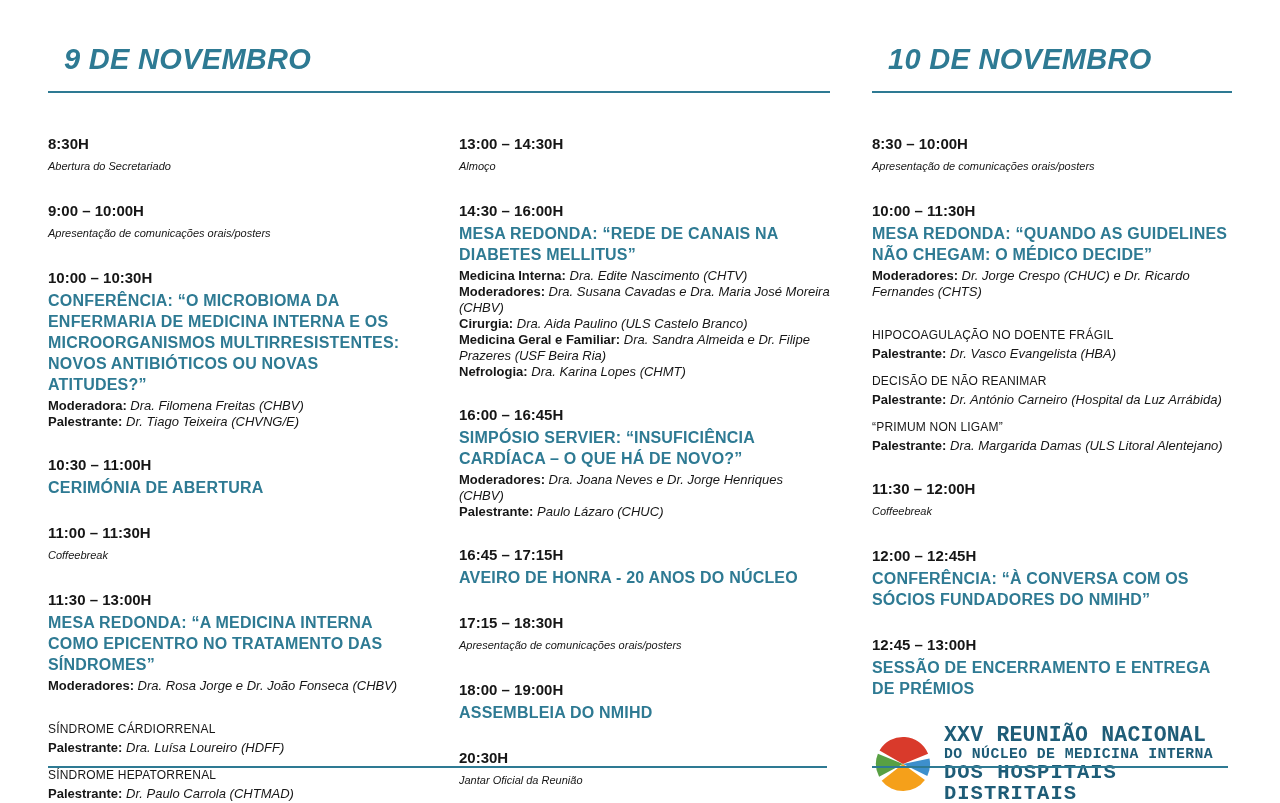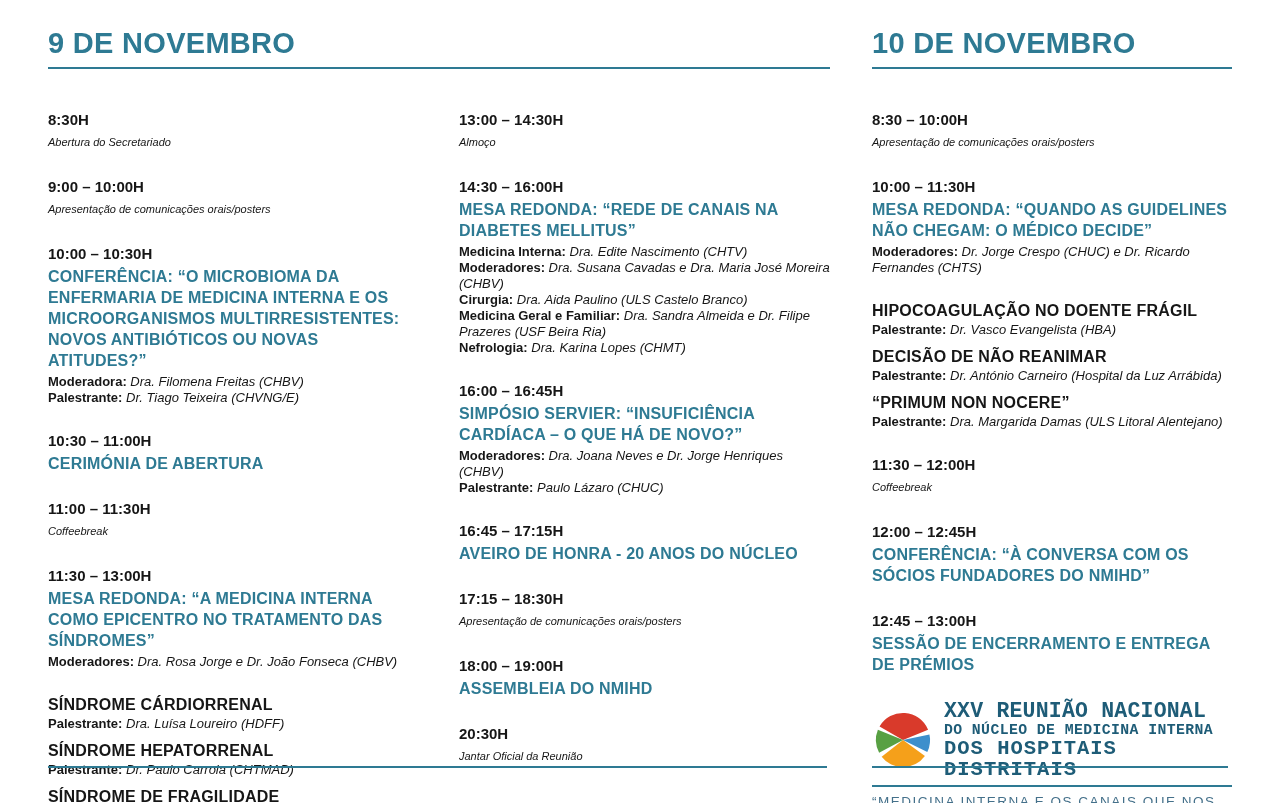--- a/index.html
+++ b/index.html
@@ -6,35 +6,35 @@
     --teal:#2E7A93; --logo-text:#1E5C77; --tagline:#44708A; --body:#161616;
   }
   html,body{margin:0;padding:0;background:#ffffff;}
   body{font-family:"Liberation Sans", sans-serif; color:var(--body);}
   .page{position:relative;width:1280px;height:803px;background:#ffffff;overflow:hidden;}
 
   .panel{position:absolute;top:28px;}
   .panel-left{left:48px;width:782px;}
   .panel-right{left:872px;width:360px;}
 
-  .day-header{margin:0;font-size:29px;line-height:31px;font-weight:800;
-    color:var(--teal);letter-spacing:.3px;}
+  .day-header{margin:16px;font-size:29px;line-height:31px;font-weight:800;
+    color:var(--teal);letter-spacing:.3px;font-style:italic;}
   .header-rule{margin-top:8px;height:2px;background:var(--teal);}
 
   .cols{display:flex;gap:40px;margin-top:41px;}
   .col{width:371px;}
   .panel-right .col{width:360px;margin-top:41px;}
 
   .block{margin-bottom:25px;}
   .block.tight{margin-bottom:9px;}
   .time{font-weight:700;font-size:15px;line-height:20px;margin-bottom:2px;color:var(--body);}
   .desc{font-style:italic;font-size:11px;line-height:20px;color:var(--body);}
   .title{color:var(--teal);font-weight:700;font-size:16px;line-height:21px;
     letter-spacing:.2px;margin:1px 0 3px 0;}
-  .subtitle{font-weight:700;font-size:16px;line-height:20px;letter-spacing:.2px;
+  .subtitle{font-weight:400;font-size:12px;line-height:20px;letter-spacing:.2px;
     color:var(--body);margin-bottom:1px;}
   .person{font-size:13px;line-height:16px;color:var(--body);}
   .person b{font-weight:700;font-style:normal;}
   .person i{font-style:italic;}
 
   .logo-block{margin-top:12px;}
   .logo-row{display:flex;align-items:center;font-family:Liberation Mono, monospace;}
   .logo-icon{width:62px;height:64px;flex:0 0 62px;}
   .logo-text{margin-left:10px;}
   .logo-line1{font-size:21.5px;line-height:22px;font-weight:800;color:var(--logo-text);letter-spacing:.2px;}
@@ -152,21 +152,21 @@
         </div>
         <div class="block tight">
           <div class="subtitle">HIPOCOAGULAÇÃO NO DOENTE FRÁGIL</div>
           <div class="person"><b>Palestrante:</b><i> Dr. Vasco Evangelista (HBA)</i></div>
         </div>
         <div class="block tight">
           <div class="subtitle">DECISÃO DE NÃO REANIMAR</div>
           <div class="person"><b>Palestrante:</b><i> Dr. António Carneiro (Hospital da Luz Arrábida)</i></div>
         </div>
         <div class="block">
-          <div class="subtitle">“PRIMUM NON NOCERE”</div>
+          <div class="subtitle">“PRIMUM NON LIGAM”</div>
           <div class="person"><b>Palestrante:</b><i> Dra. Margarida Damas (ULS Litoral Alentejano)</i></div>
         </div>
         <div class="block">
           <div class="time">11:30 – 12:00H</div>
           <div class="desc">Coffeebreak</div>
         </div>
         <div class="block">
           <div class="time">12:00 – 12:45H</div>
           <div class="title">CONFERÊNCIA: “À CONVERSA COM OS SÓCIOS FUNDADORES DO NMIHD”</div>
         </div>

